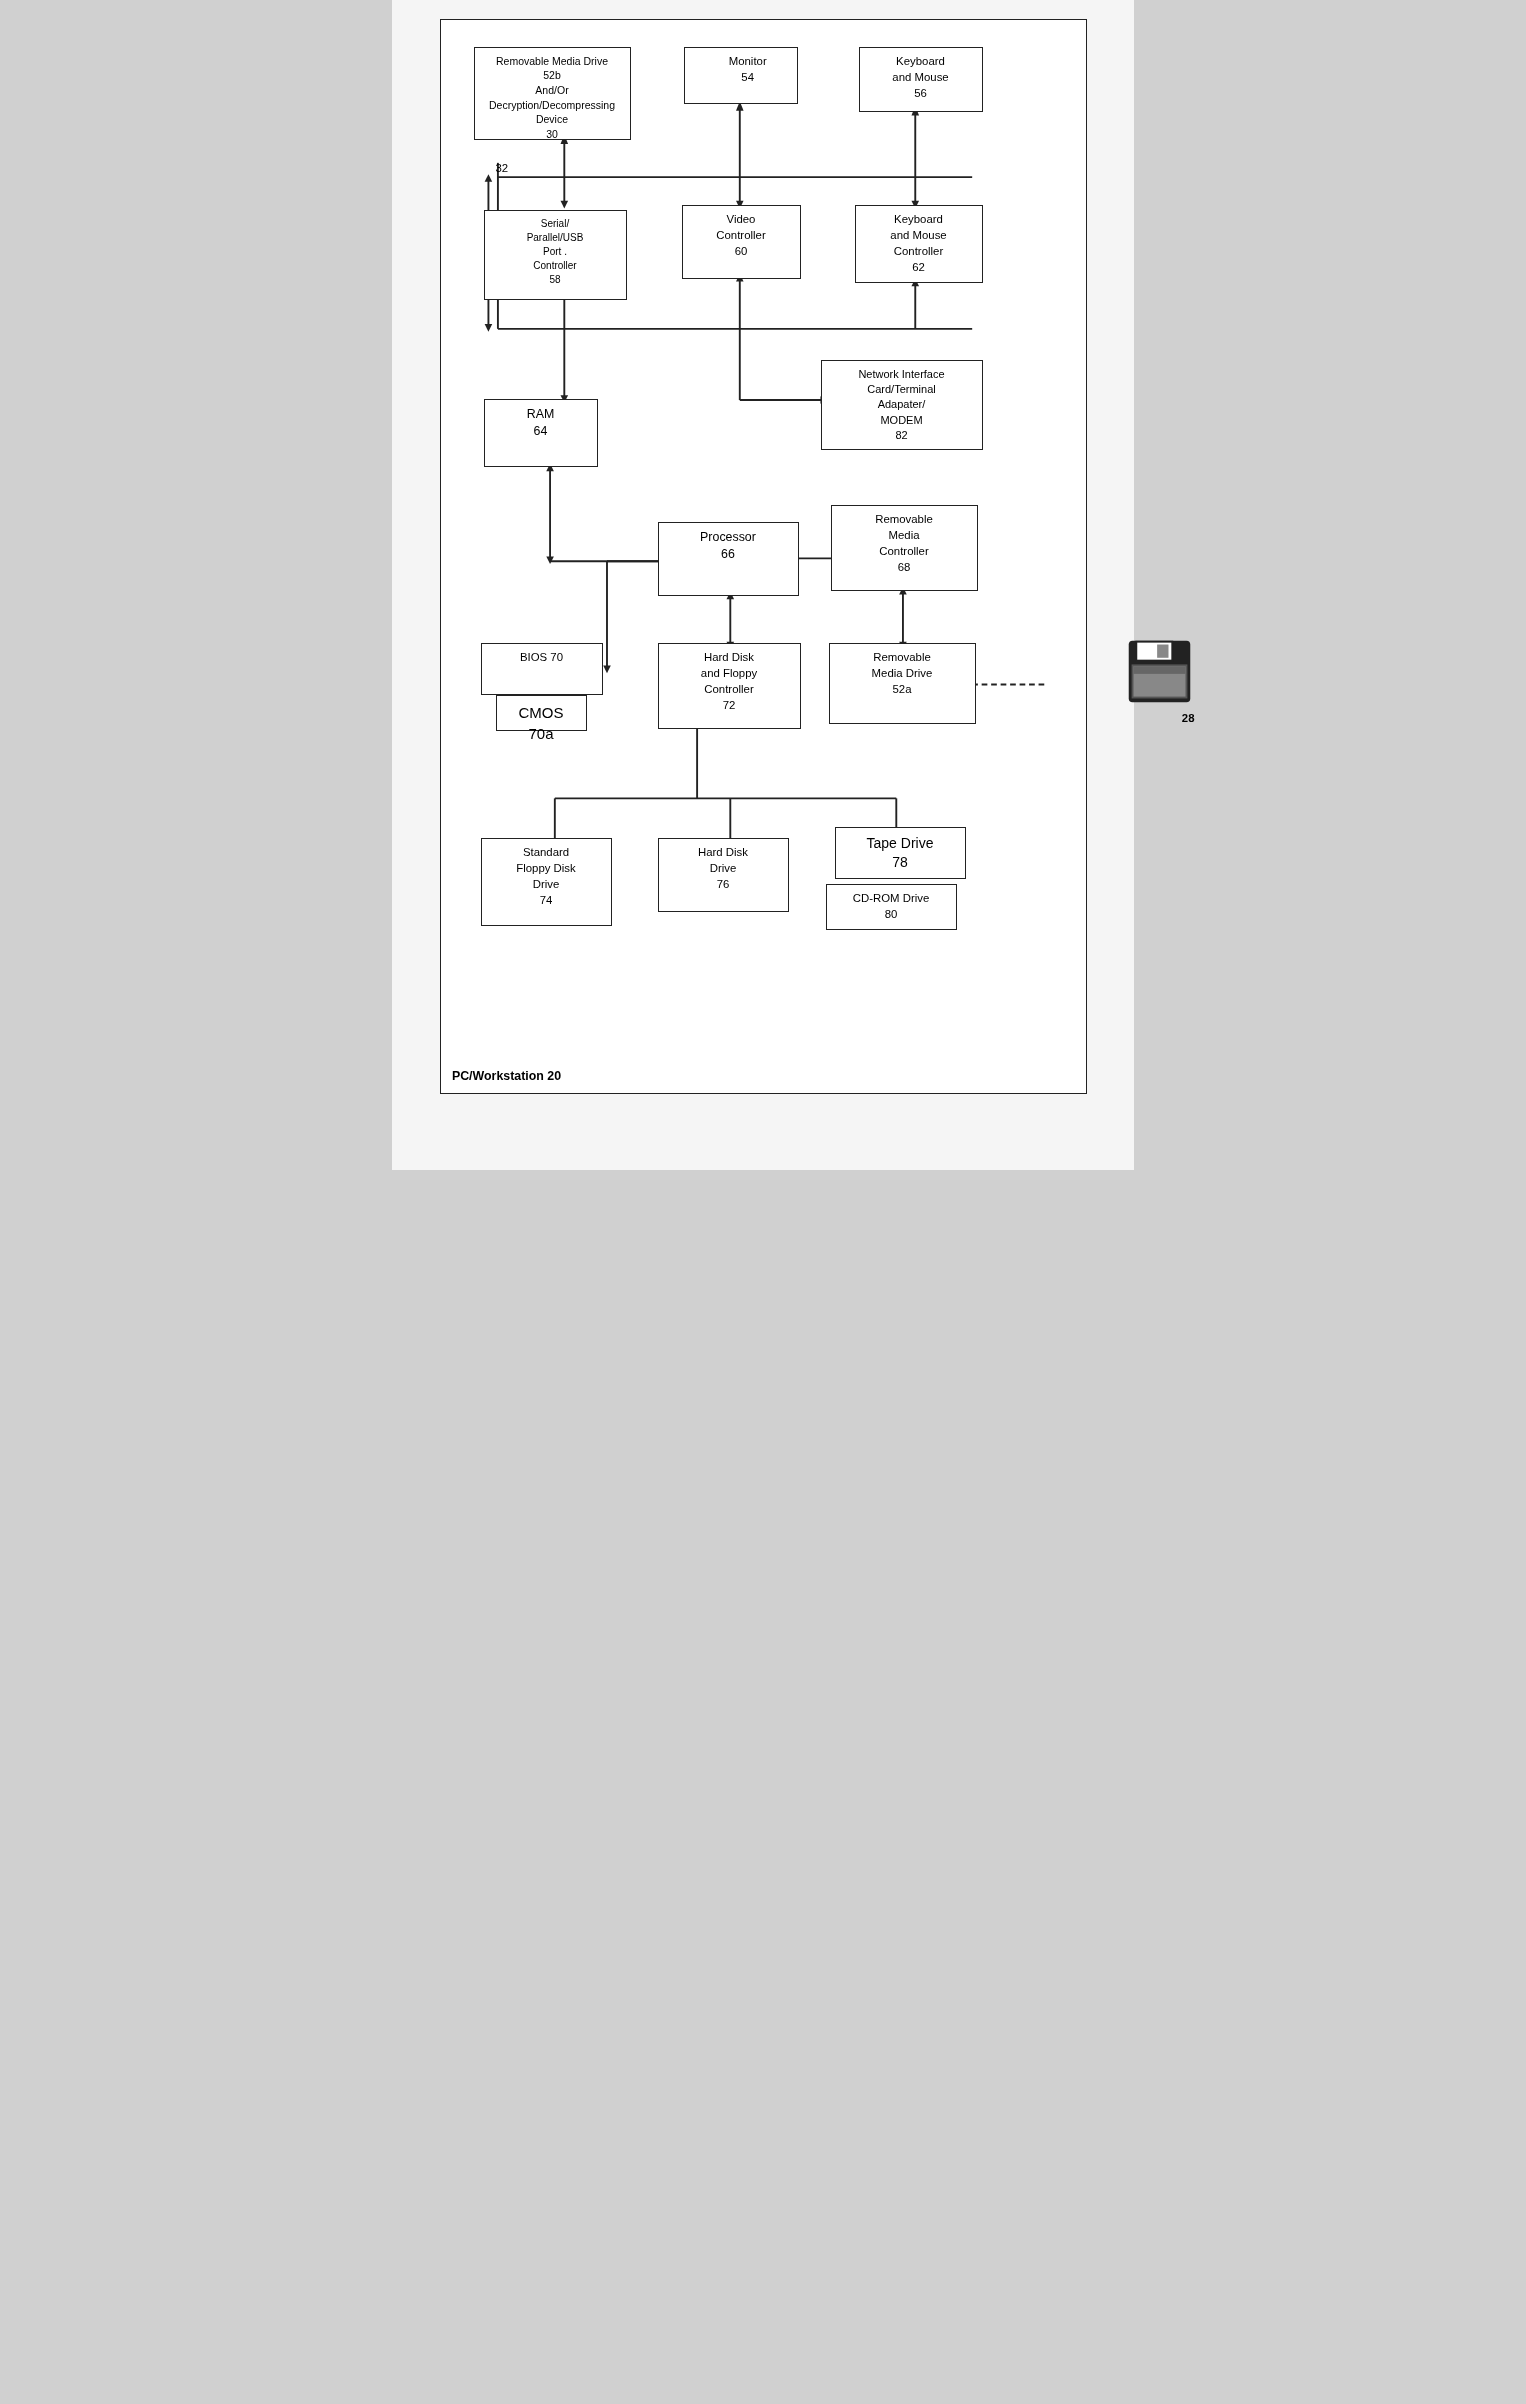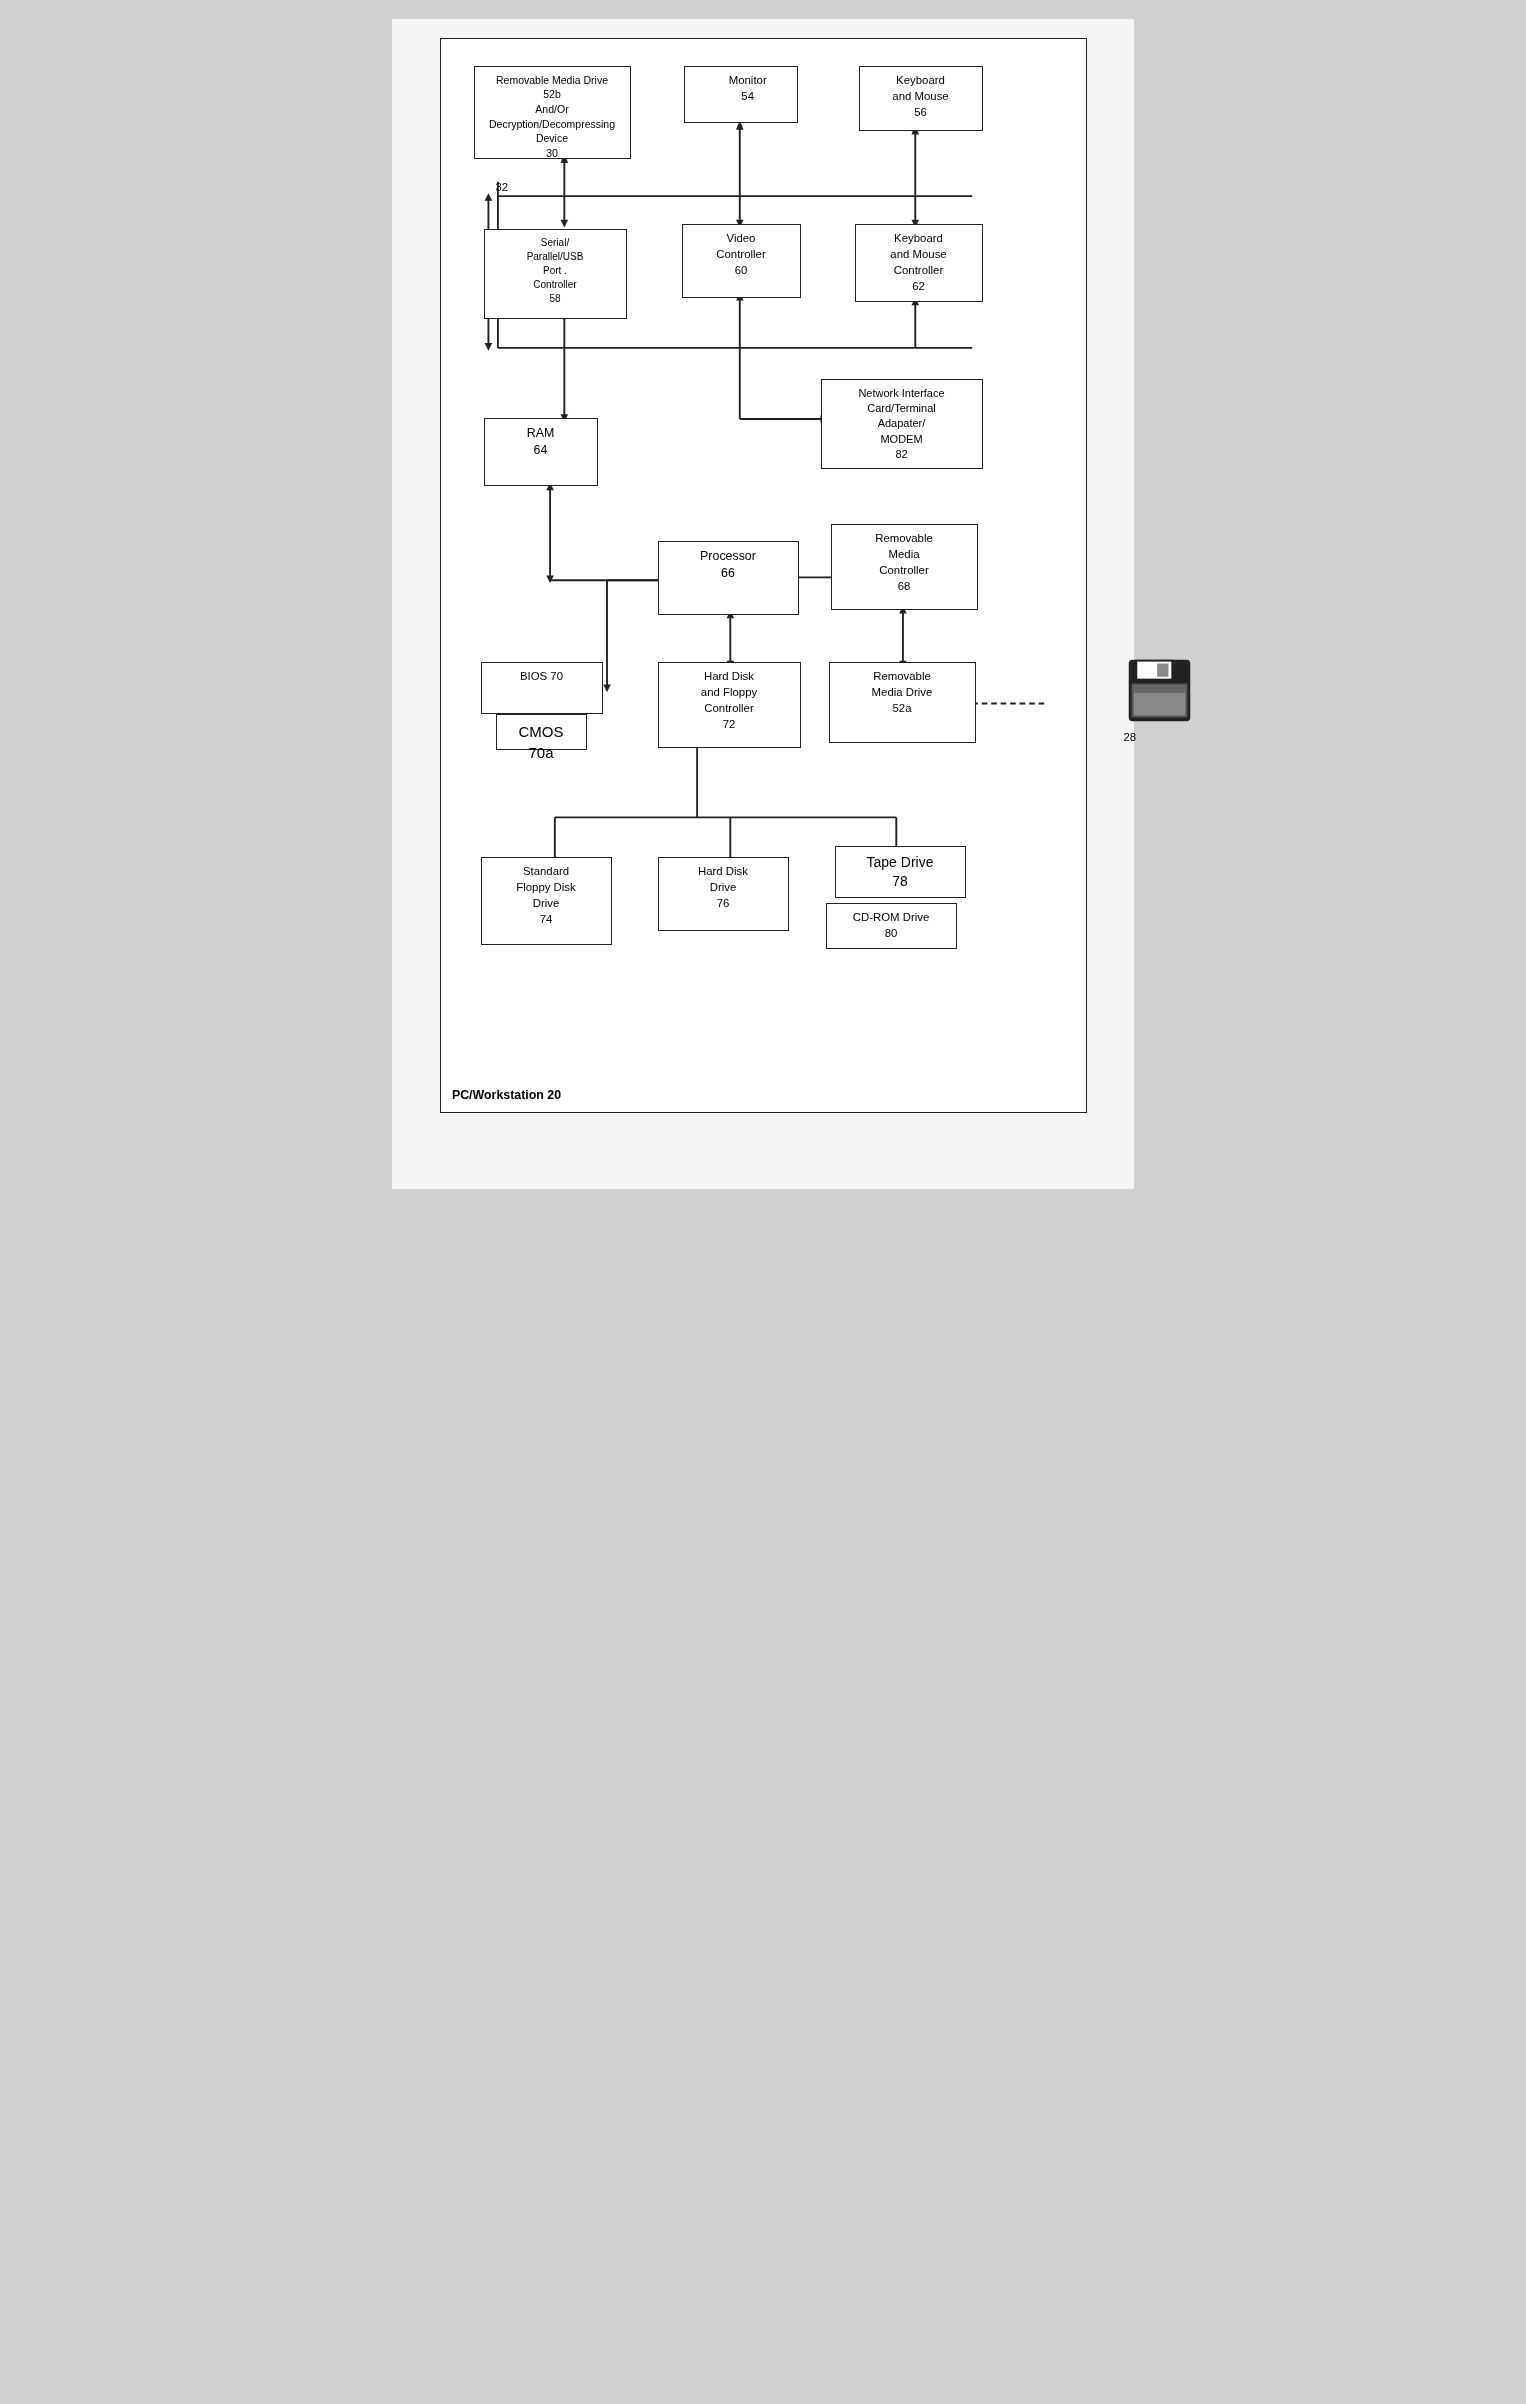--- a/index.html
+++ b/index.html
@@ -8,21 +8,20 @@
       display: flex;
       justify-content: center;
       align-items: flex-start;
       min-height: 100vh;
       font-family: Arial, sans-serif;
     }
     .page {
       background: #f5f5f5;
       width: 742px;
       min-height: 1170px;
-      margin: 19px;
       position: relative;
       padding: 19px;
     }
     .diagram-container {
       border: 1.9px solid #222;
       position: relative;
       width: 647px;
       min-height: 1075px;
       margin: 0 auto;
       background: #fff;
@@ -259,18 +258,18 @@
       <svg width="71" height="71" viewBox="0 0 75 75">
 
         <rect x="5" y="5" width="65" height="65" rx="4" fill="#222"></rect>
         <rect x="12" y="5" width="40" height="22" rx="0" fill="#222"></rect>
         <rect x="14" y="7" width="36" height="18" rx="0" fill="#fff"></rect>
         <rect x="35" y="9" width="12" height="14" rx="0" fill="#888"></rect>
         <rect x="8" y="30" width="59" height="36" rx="0" fill="#555"></rect>
         <rect x="10" y="32" width="55" height="32" rx="0" fill="#888"></rect>
         <rect x="10" y="32" width="55" height="8" rx="0" fill="#666"></rect>
       </svg>
-      <div style="text-align:left; font-size:11.4px; margin-top:1.9px;">28</div>
+      <div style="text-align:right; font-size:11.4px; margin-top:1.9px;font-weight:bold;">28</div>
     </div>
 
   </div>
 </div>
 
 
 </body></html>

